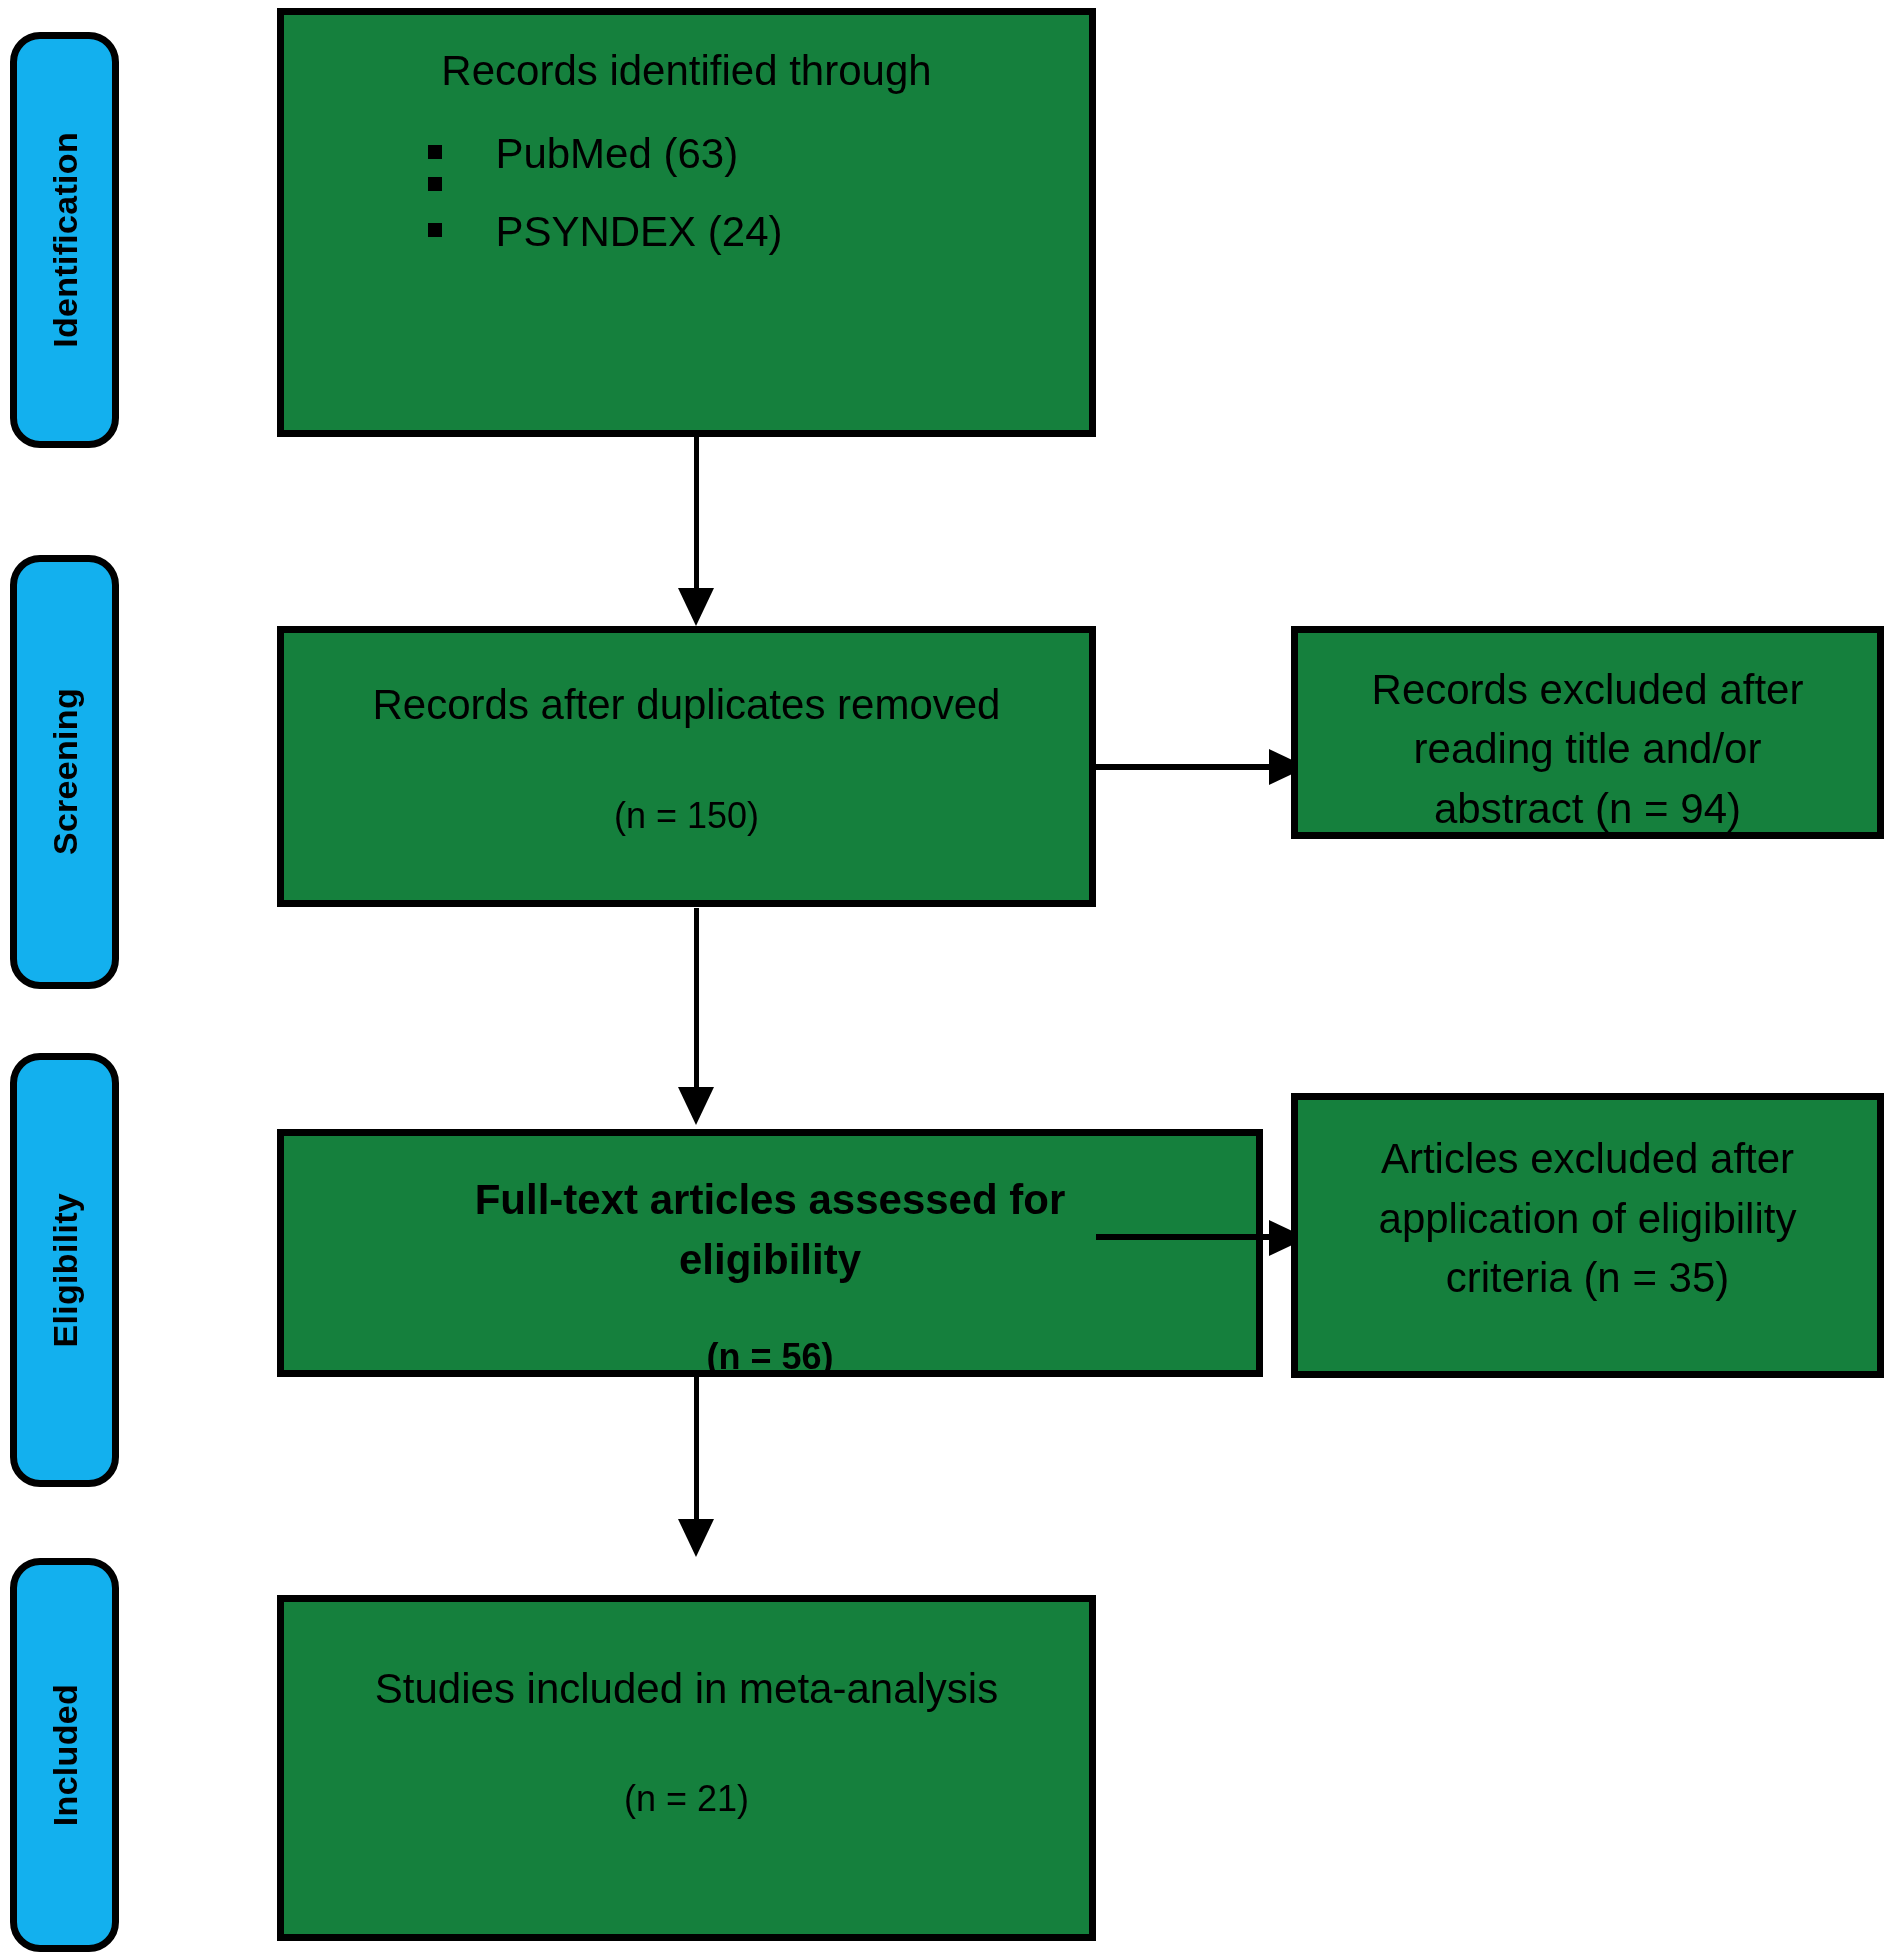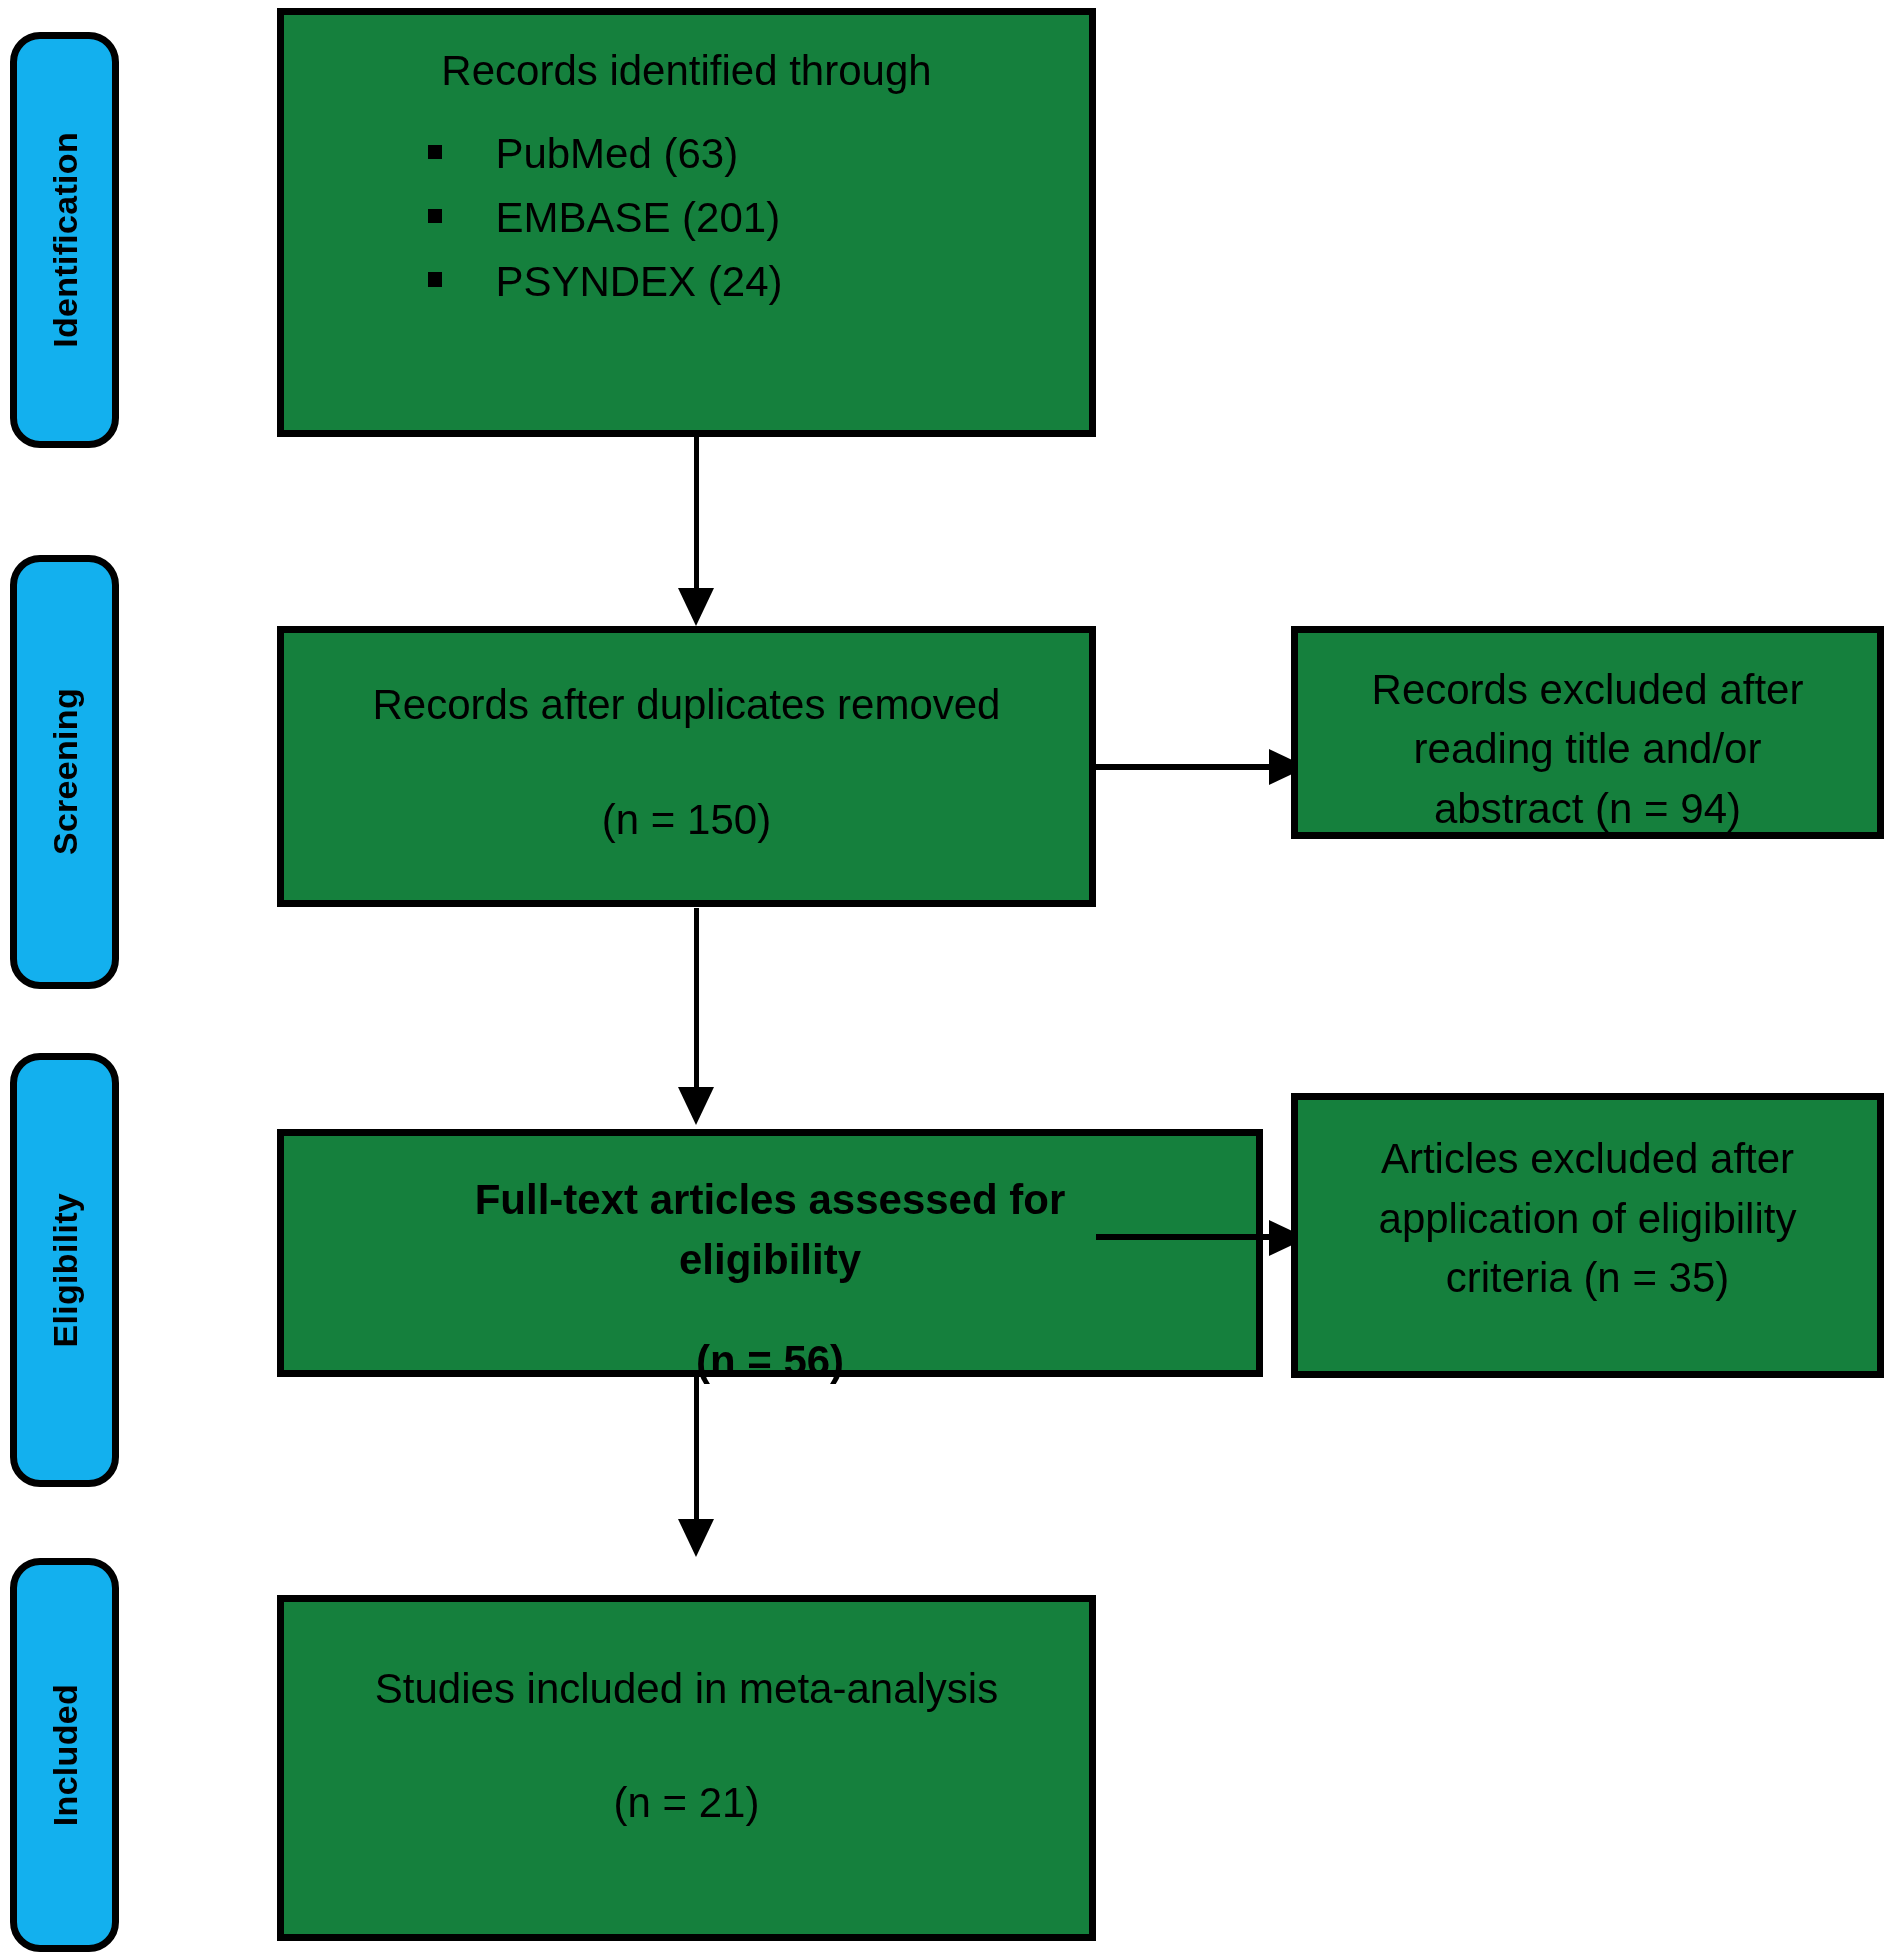--- a/index.html
+++ b/index.html
@@ -56,21 +56,21 @@
     color: #000000;
     text-align: center;
     line-height: 1.42;
     width: 100%;
     box-sizing: border-box;
   }
   .box-text.pad {
     padding: 0 19px;
   }
   .box-sub {
-    font-size: 42px;
+    font-size: 36px;
     color: #000000;
     text-align: center;
     line-height: 1.42;
   }
 
   
   .bullet-list {
     margin: 16px;
     padding: 0;
     list-style: none;
@@ -146,21 +146,20 @@
 
   <div class="flow-box" style="left:277px; top:7.8px; width:819px; height:429px; padding-top:26.6px;">
     <div class="box-text pad">Records identified through</div>
     <ul class="bullet-list" style="margin-top:21px;">
       <li>
         <span class="bullet-sq"></span>
         <span>PubMed (63)</span>
       </li>
       <li>
         <span class="bullet-sq"></span>
-        <span>EMBASE (201)</span>
       </li>
       <li>
         <span class="bullet-sq"></span>
         <span>PSYNDEX (24)</span>
       </li>
     </ul>
   </div>
 
   <div class="v-line" style="left:694px; top:437px; height:155px;"></div>
   <div class="arrow-down" style="left:678px; top:588px;"></div>

